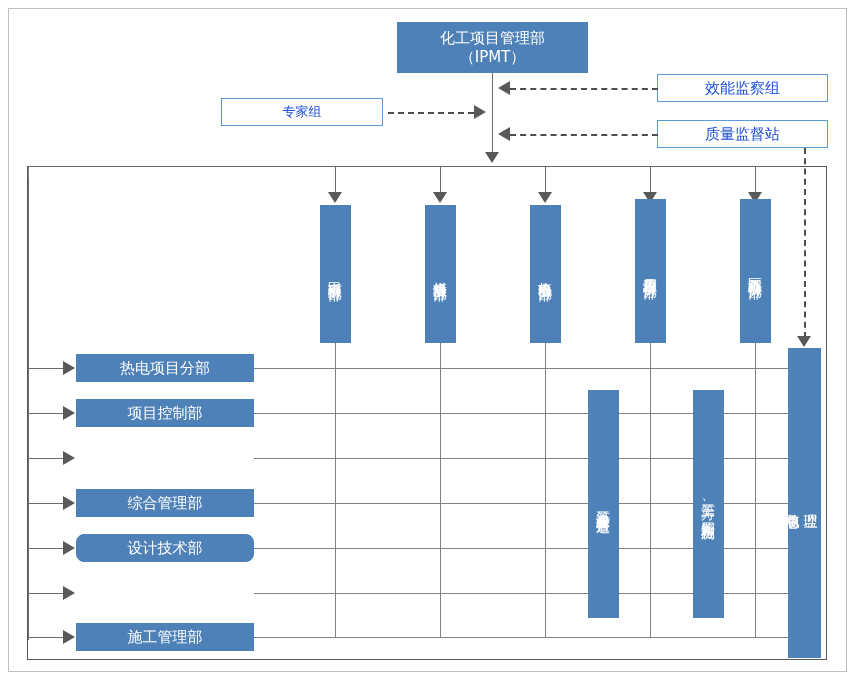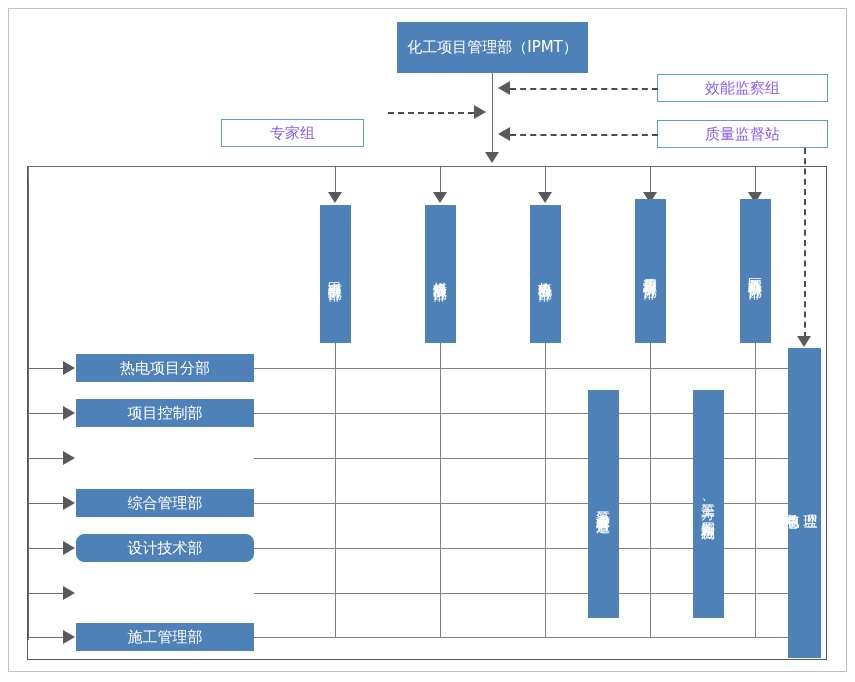--- a/index.html
+++ b/index.html
@@ -9,21 +9,21 @@
   
   .outer-frame{position:absolute;left:8px;top:8px;width:839px;height:664px;
     border:1px solid #bfbfbf;box-sizing:border-box;}
   .inner-frame{position:absolute;left:27px;top:166px;width:800px;height:494px;
     border:1px solid #595959;box-sizing:border-box;}
 
   
   .box{position:absolute;box-sizing:border-box;display:flex;
        align-items:center;justify-content:center;text-align:center;}
   .filled{background:#4e81b8;color:#ffffff;border:1px solid #4e81b8;}
-  .outlined{background:#ffffff;color:#8b5cf6;border:1px solid #5b9bd5;}
+  .outlined{background:#ffffff;color:#1d4ed8;border:1px solid #5b9bd5;}
   .vert{writing-mode:vertical-rl;text-orientation:upright;letter-spacing:1px;}
   .vert-split{writing-mode:vertical-rl;text-orientation:upright;
     flex-direction:column;justify-content:space-around;}
 
   
   .hline{position:absolute;height:0;border-top:1.4px solid #6b6b6b;}
   .vline{position:absolute;width:0;border-left:1.4px solid #6b6b6b;}
   .hline-thin{position:absolute;height:0;border-top:1.2px solid #808080;}
   .vline-thin{position:absolute;width:0;border-left:1.2px solid #808080;}
   .dashed-h{position:absolute;height:0;border-top:2px dashed #4d4d4d;}
@@ -40,29 +40,29 @@
     border-right:12px solid #595959;}
 </style>
 </head>
 <body>
 
 <div id="canvas">
 
   <div class="outer-frame"></div>
   <div class="inner-frame"></div>
 
-  <div class="box filled" style="left:397px;top:22px;width:191px;height:51px;flex-direction:row;line-height:1.25;font-size:15px;">
+  <div class="box filled" style="left:397px;top:22px;width:191px;height:51px;flex-direction:column;line-height:1.25;font-size:15px;">
     <span>化工项目管理部</span>
     <span>（IPMT）</span>
   </div>
 
   <div class="vline" style="left:492px;top:73px;height:82px;"></div>
   <div class="arrow-down" style="left:485px;top:152px;"></div>
 
-  <div class="box outlined" style="left:221px;top:98px;width:143px;height:28px;font-size:15px;margin-top:21px;">
+  <div class="box outlined" style="left:221px;top:98px;width:162px;height:28px;font-size:13px;">
     <span>专家组</span>
   </div>
   <div class="dashed-h" style="left:388px;top:112px;width:86px;"></div>
   <div class="arrow-right" style="left:474px;top:105px;"></div>
 
   <div class="box outlined" style="left:657px;top:74px;width:171px;height:28px;font-size:15px;">
     <span>效能监察组</span>
   </div>
   <div class="dashed-h" style="left:510px;top:88px;width:148px;"></div>
   <div class="arrow-left" style="left:498px;top:81px;"></div>

